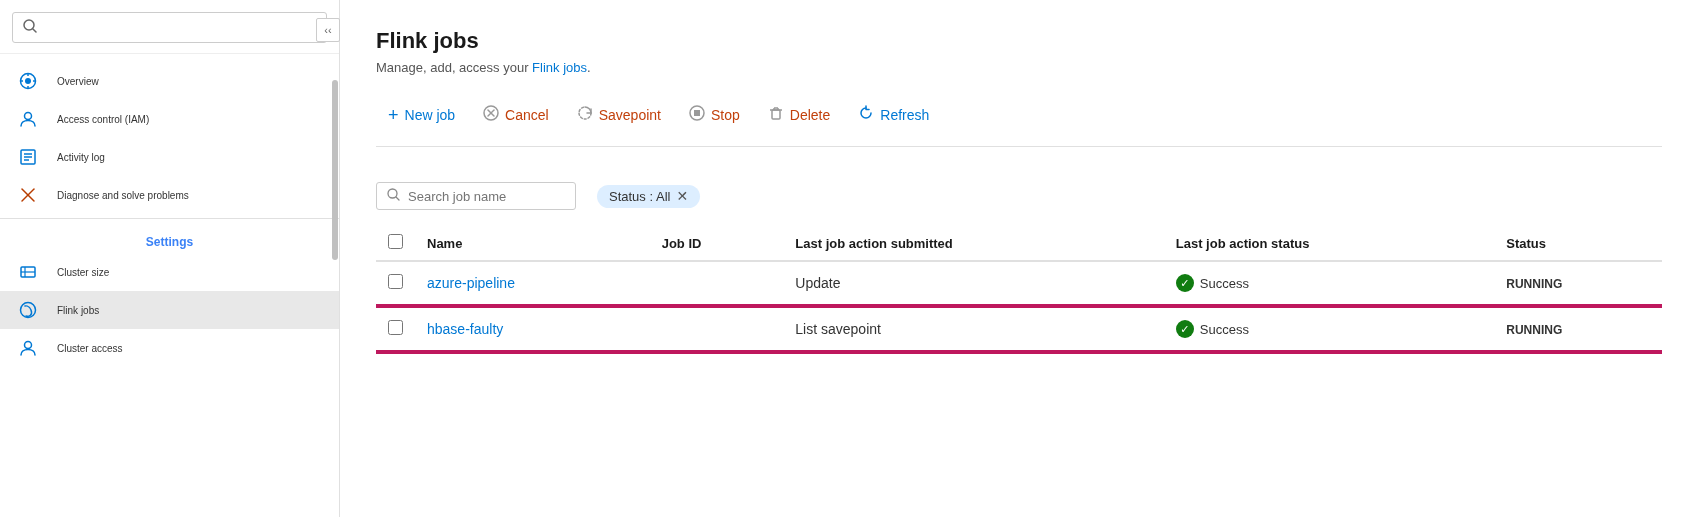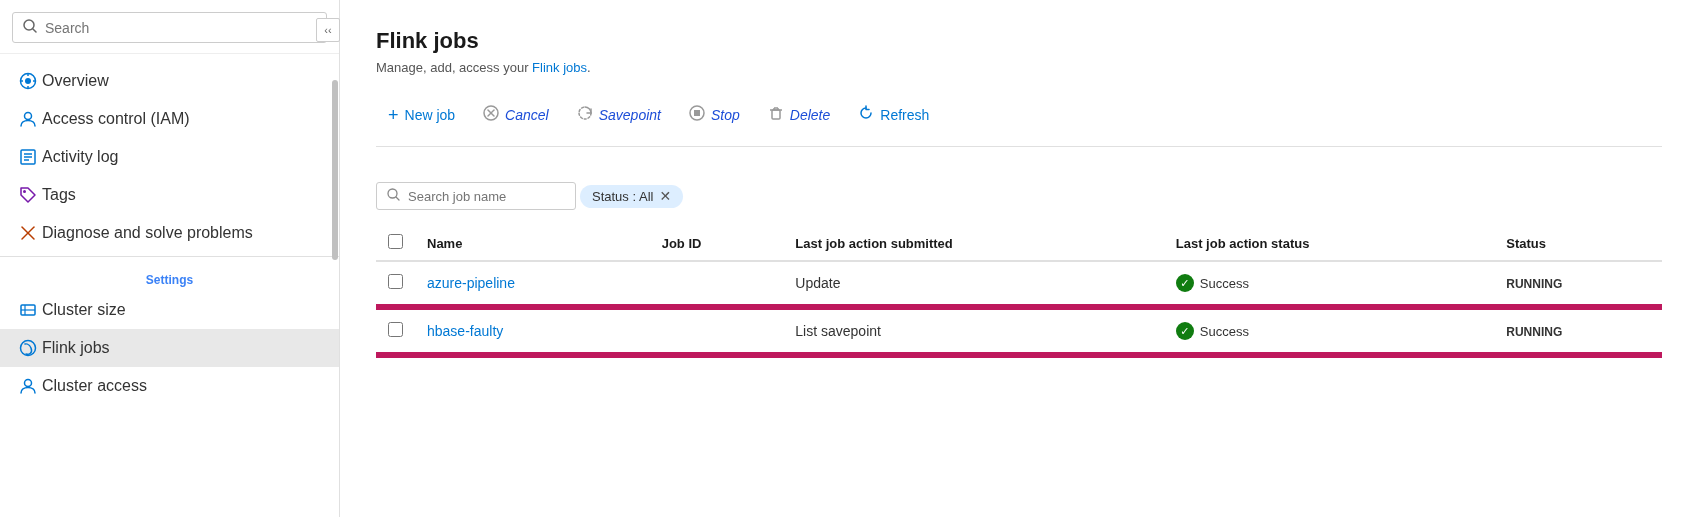--- a/index.html
+++ b/index.html
@@ -44,24 +44,24 @@
     }
     .sidebar-nav {
       flex: 1;
       overflow-y: auto;
       padding: 8px 0;
     }
     .nav-item {
       display: flex;
       align-items: center;
       padding: 10px 16px;
-      gap: 5px;
+      gap: 20px;
       cursor: pointer;
       color: #333;
-      font-size: 16px;
+      font-size: 10px;
       border-left: 3px solid transparent;
     }
     .nav-item.active { background: #e8e8e8; border-left: 3px solid transparent; }
     .nav-item .nav-icon { width: 18px; height: 18px; display: flex; align-items: center; justify-content: center; flex-shrink: 0; }
     .nav-section-label {
       padding: 12px 16px 4px 16px;
       font-size: 12px;
       font-weight: 700;
       color: #3b82f6;
       text-transform: none;
@@ -140,27 +140,27 @@
       align-items: center;
       gap: 6px;
       padding: 6px 12px;
       border: none;
       background: transparent;
       cursor: pointer;
       font-size: 14px;
       color: #0078d4;
       border-radius: 2px;
     }
-    .toolbar-btn.disabled { color: #1d4ed8; cursor: default; font-style: italic; }
+    .toolbar-btn.disabled { color: #c2410c; cursor: default; }
 
     
     .filter-bar {
       display: flex;
       align-items: center;
-      gap: 4px;
+      gap: 21px;
       margin-bottom: 16px;
       margin-top: 35px;
     }
     .search-job-box {
       display: flex;
       align-items: center;
       border: 1px solid #ccc;
       border-radius: 3px;
       padding: 5px 10px;
       gap: 8px;
@@ -201,21 +201,21 @@
       text-align: left;
       padding: 8px 12px;
       font-size: 13px;
       font-weight: 600;
       color: #1a1a1a;
       border-bottom: 2px solid #e0e0e0;
     }
     .jobs-table td {
       padding: 12px 12px;
       font-size: 14px;
-      border-bottom: 6px solid #be185d;
+      border-bottom: 4px solid #be185d;
       color: #333;
       vertical-align: middle;
     }
     .jobs-table td.job-name a {
       color: #0078d4;
       text-decoration: none;
     }
     .status-running {
       font-size: 12px;
       font-weight: 600;
@@ -259,21 +259,20 @@
 <div class="sidebar">
 
   <div class="sidebar-search">
     <div class="sidebar-search-box">
       <span class="search-icon-svg">
         <svg width="14" height="14" viewBox="0 0 14 14" fill="none" xmlns="http://www.w3.org/2000/svg">
           <circle cx="6" cy="6" r="5" stroke="#666" stroke-width="1.5"></circle>
           <line x1="10" y1="10" x2="13" y2="13" stroke="#666" stroke-width="1.5" stroke-linecap="round"></line>
         </svg>
       </span>
-      <input type="text" class="sidebar-search-input" placeholder="Search" style="">
     </div>
   </div>
 
   <div class="sidebar-nav">
 
     <div class="nav-item">
       <span class="nav-icon icon-overview">
         <svg width="18" height="18" viewBox="0 0 18 18" fill="none">
           <circle cx="9" cy="9" r="7.5" stroke="#0078d4" stroke-width="1.5"></circle>
           <circle cx="9" cy="9" r="3" fill="#0078d4"></circle>
@@ -301,29 +300,20 @@
         <svg width="18" height="18" viewBox="0 0 18 18" fill="none">
           <rect x="2" y="2" width="14" height="14" rx="1" stroke="#0078d4" stroke-width="1.5"></rect>
           <line x1="5" y1="6" x2="13" y2="6" stroke="#0078d4" stroke-width="1.5"></line>
           <line x1="5" y1="9" x2="13" y2="9" stroke="#0078d4" stroke-width="1.5"></line>
           <line x1="5" y1="12" x2="10" y2="12" stroke="#0078d4" stroke-width="1.5"></line>
         </svg>
       </span>
       <span>Activity log</span>
     </div>
 
-    <div class="nav-item">
-      <span class="nav-icon icon-tags">
-        <svg width="18" height="18" viewBox="0 0 18 18" fill="none">
-          <path d="M2 2h7l7 7-7 7-7-7V2z" stroke="#7719aa" stroke-width="1.5" stroke-linejoin="round"></path>
-          <circle cx="5.5" cy="5.5" r="1.5" fill="#7719aa"></circle>
-        </svg>
-      </span>
-      <span>Tags</span>
-    </div>
 
     <div class="nav-item">
       <span class="nav-icon icon-diagnose">
         <svg width="18" height="18" viewBox="0 0 18 18" fill="none">
           <line x1="3" y1="3" x2="15" y2="15" stroke="#b83d00" stroke-width="1.5" stroke-linecap="round"></line>
           <line x1="15" y1="3" x2="3" y2="15" stroke="#b83d00" stroke-width="1.5" stroke-linecap="round"></line>
         </svg>
       </span>
       <span>Diagnose and solve problems</span>
     </div>

